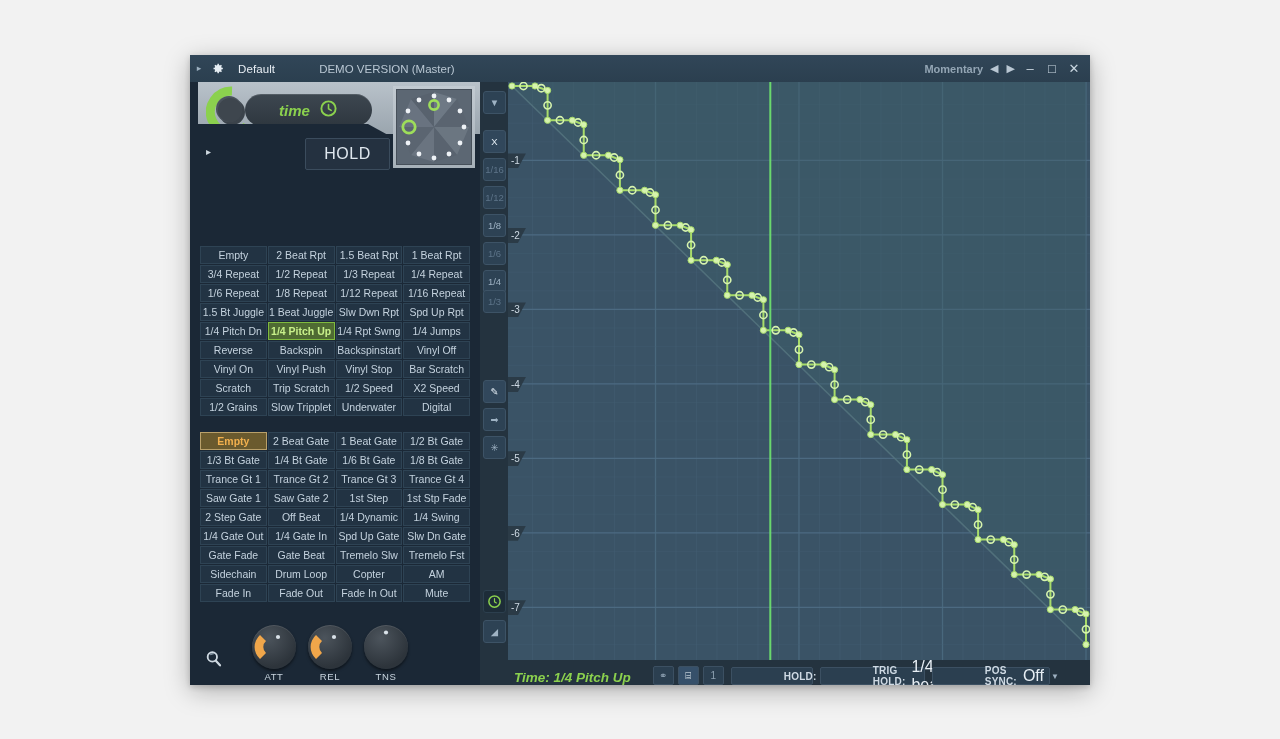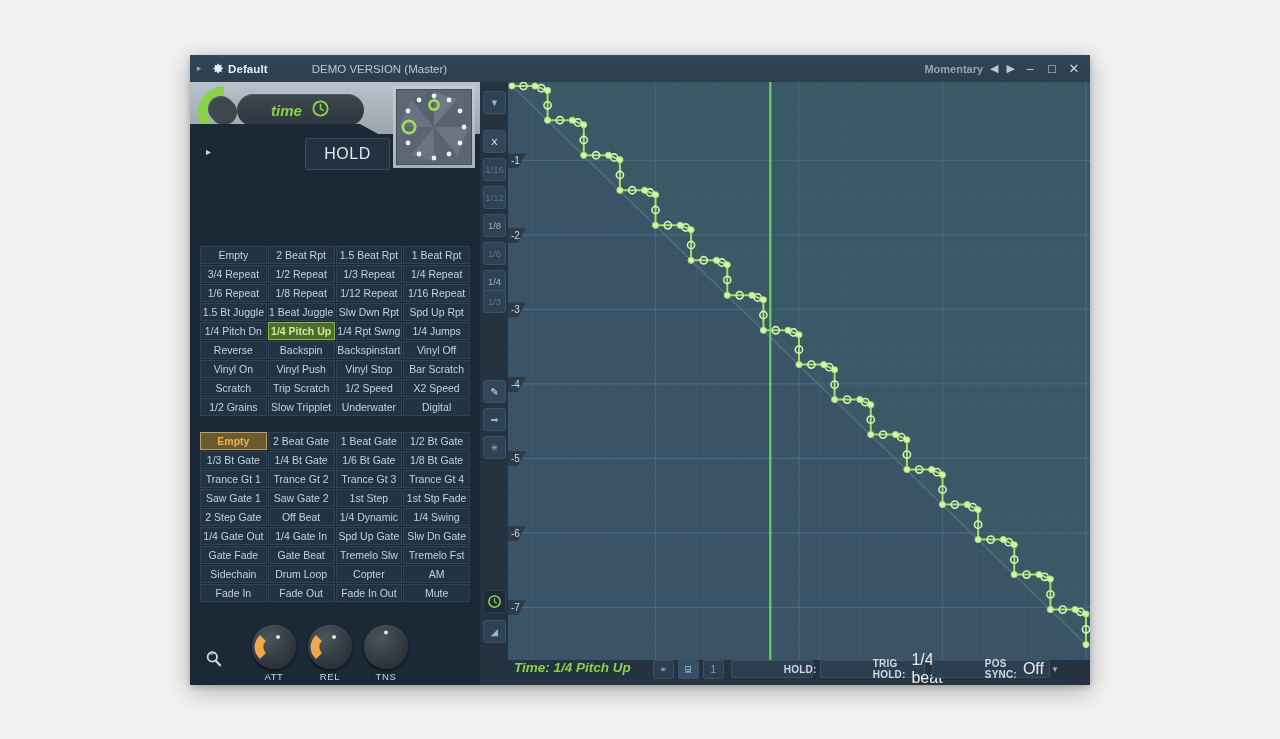--- a/index.html
+++ b/index.html
@@ -18,34 +18,34 @@
   
   .titlebar{
     position:absolute;left:0;top:0;width:900px;height:27px;
     background:linear-gradient(#314658,#2b3f4f);
     display:flex;align-items:center;
   }
   .tb-arrow{
     width:18px;text-align:center;color:#9db0c0;font-size:9px;line-height:1;
   }
   .tb-gear{width:20px;display:flex;align-items:center;justify-content:center;}
-  .tb-title{font-size:11.5px;color:#e8eef4;font-weight:bold;margin-left:0;letter-spacing:.1px;}
+  .tb-title{font-size:11.5px;color:#e8eef4;font-weight:normal;margin-left:10px;letter-spacing:.1px;}
   .tb-sub{font-size:11.5px;color:#b9c7d3;font-weight:normal;margin-left:5px;padding-left:39px;}
   .tb-right{margin-left:auto;display:flex;align-items:center;padding-right:8px;gap:6px;}
   .tb-mode{font-size:11px;color:#93a5b4;font-weight:bold;}
   .tb-nav{color:#b9c7d3;font-size:11px;cursor:pointer;padding:0 1px;}
   .tb-win{color:#c9d6e0;font-size:13px;width:16px;text-align:center;cursor:pointer;}
 
   
   .leftpanel{
     position:absolute;left:0;top:27px;width:290px;height:603px;
     background:#1b2836;
   }
   .lp-head{
-    position:absolute;left:0;top:0;width:319px;height:52px;
+    position:absolute;left:8px;top:0;width:319px;height:52px;
     background:linear-gradient(#b9c2ca,#9aa5ae);
     padding-left:8px;
   }
   .lp-head2{
     position:absolute;left:0;top:52px;width:290px;height:43px;
     background:#1b2836;
   }
   .bigknob{
     position:absolute;left:8px;top:4px;width:52px;height:52px;
   }
@@ -127,21 +127,21 @@
   }
   .tbtn.on{background:#31475b;color:#e3ecf3;}
   .tbtn.dim{color:#5d7489;}
   .tbtn.clock{background:#1d2c38;border-color:#2c3f4e;}
   .graph{
     position:absolute;left:28px;top:0;width:582px;height:578px;
     background:#3a5366;overflow:hidden;
   }
   .statusbar{
     position:absolute;left:28px;top:578px;width:582px;height:25px;
-    background:#24333f;display:flex;align-items:flex-start;padding-left:6px;box-sizing:border-box;
+    background:#24333f;display:flex;align-items:flex-end;padding-left:6px;box-sizing:border-box;
   }
   .st-title{color:#8bd14e;font-size:13.5px;font-style:italic;font-weight:bold;}
   .st-icons{display:flex;gap:4px;margin-left:22px;}
   .sbtn{
     width:19px;height:17px;background:#2b3f50;border:1px solid #3c soc;border:1px solid #3c5062;
     border-radius:2px;display:flex;align-items:center;justify-content:center;cursor:pointer;
   }
   .sbtn.active{background:#36506a;}
   .combo{
     margin-left:7px;height:18px;background:#2b3f50;border:1px solid #3c5062;border-radius:2px;

